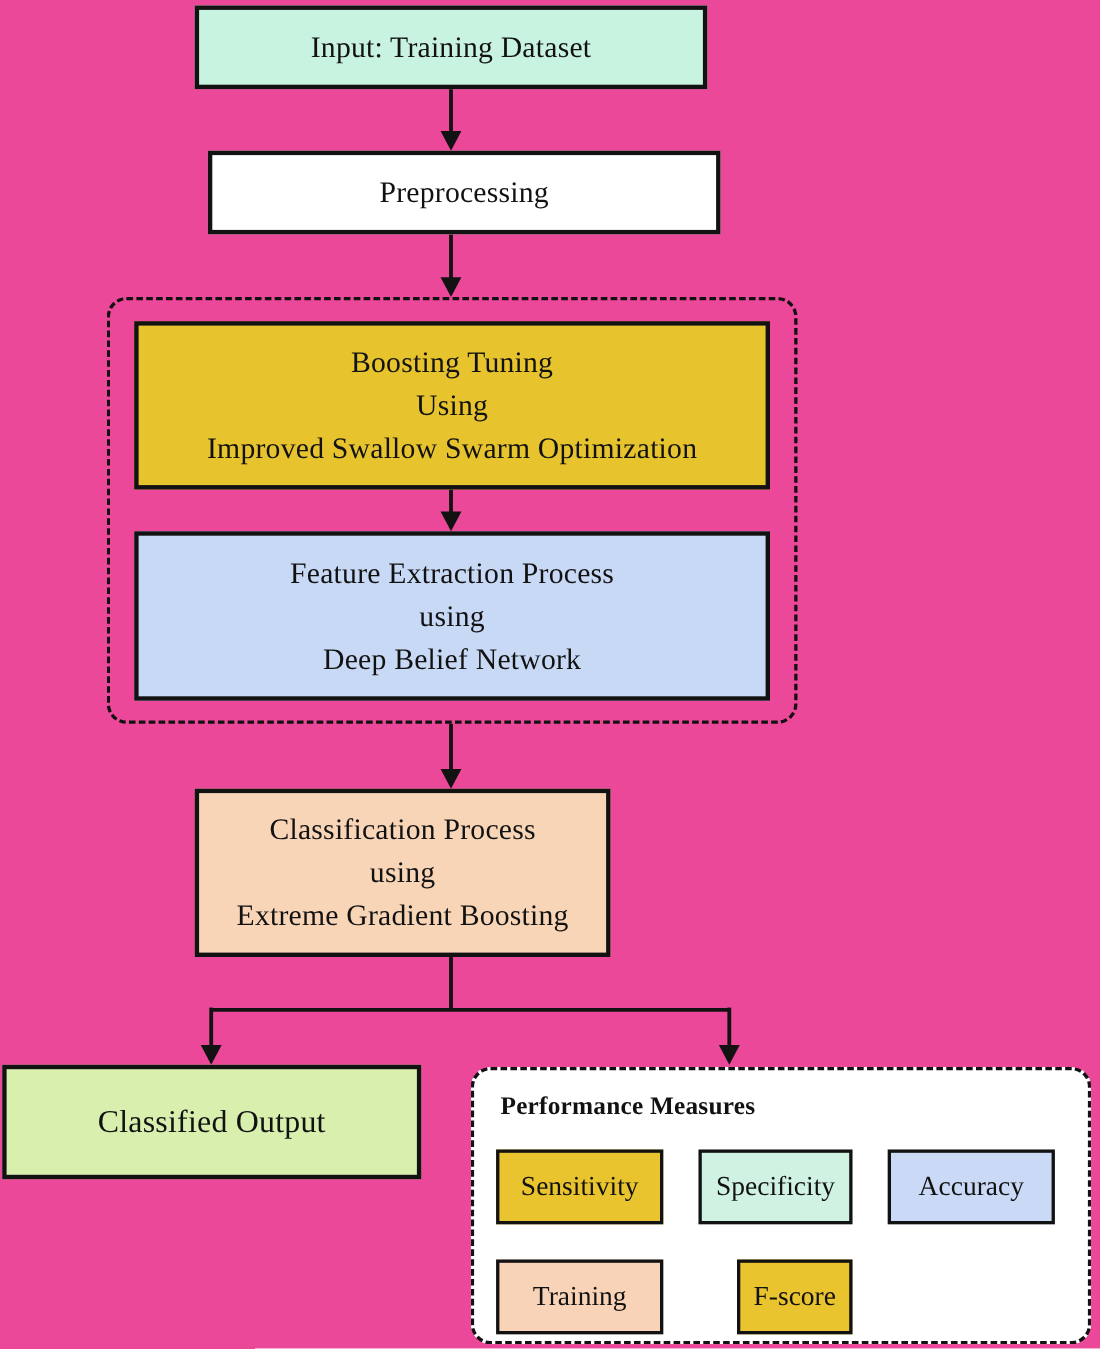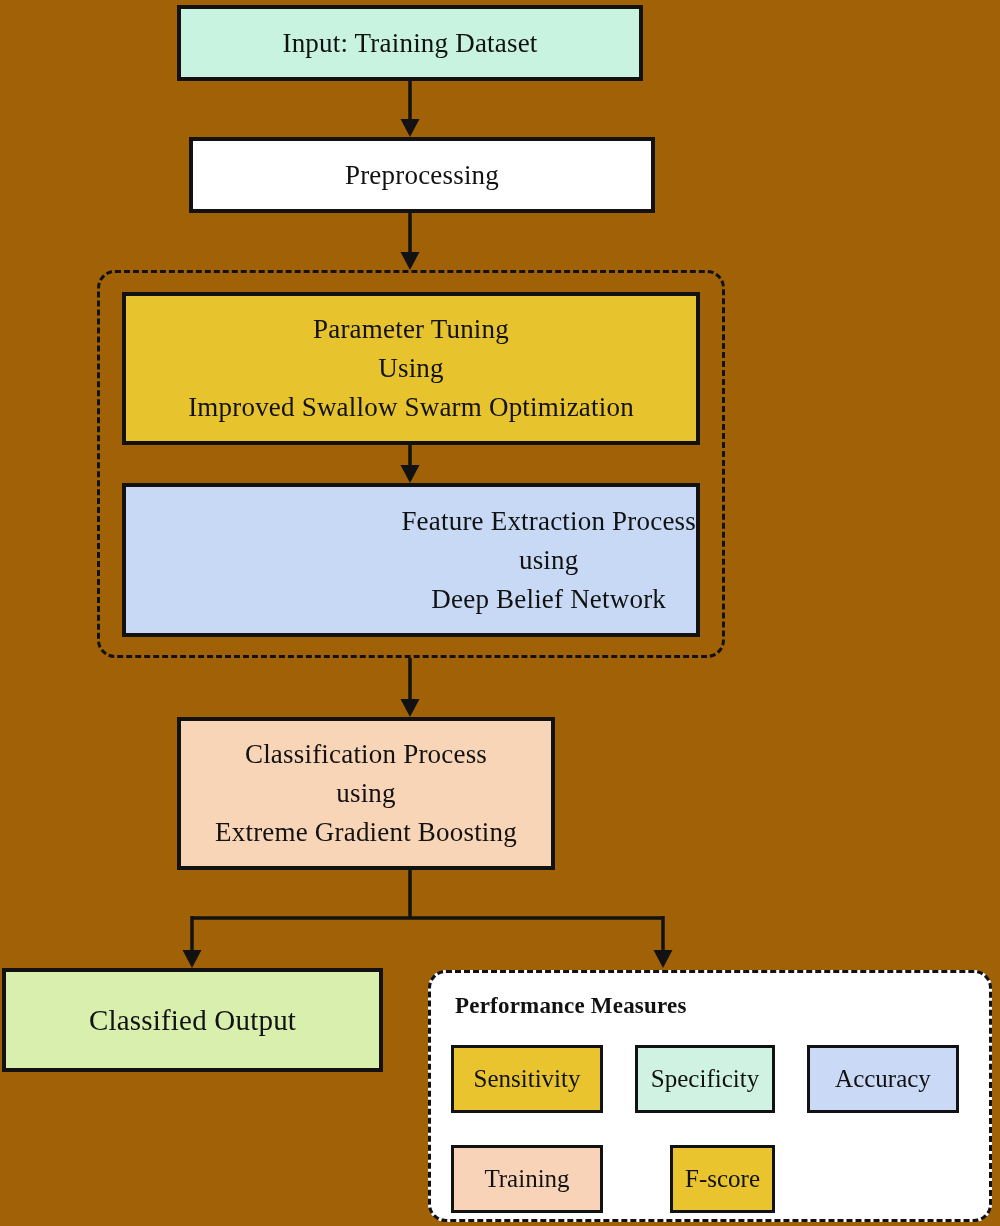--- a/index.html
+++ b/index.html
@@ -1,35 +1,35 @@
 <!DOCTYPE html>
 <html><head>
 <meta charset="utf-8">
 <style>
   html,body{margin:0;padding:0;background:#ffffff;}
   .canvas{
-    position:relative;width:1000px;height:1226px;background:#a16207;
+    position:relative;width:1000px;height:1226px;background:#ec4899;
     font-family:"Liberation Serif","DejaVu Serif",serif;color:#121212;
     overflow:hidden;
   }
   .canvas *, .canvas{box-sizing:border-box;}
   svg.wires{position:absolute;left:0;top:0;z-index:1;}
   .node{
     position:absolute;z-index:2;border:4px solid #121212;background:#fff;
     display:flex;align-items:center;justify-content:center;text-align:center;
   }
   .node-label{white-space:pre-line;font-size:27px;line-height:39px;letter-spacing:0.2px;}
   #node-input{left:177px;top:5px;width:466px;height:76px;}
   #node-preprocessing{left:177px;top:137px;width:466px;height:76px;margin-left:12px;}
   .dashed-group{
     position:absolute;z-index:2;border:3px dashed #121212;border-radius:18px;background:transparent;
   }
   #group-optimization{left:97px;top:270px;width:628px;height:388px;}
   #node-parameter-tuning{left:122px;top:292px;width:578px;height:153px;}
-  #node-feature-extraction{left:122px;top:483px;width:578px;height:154px;justify-content:flex-end;}
+  #node-feature-extraction{left:122px;top:483px;width:578px;height:154px;}
   #node-classification{left:177px;top:717px;width:378px;height:153px;}
   #node-classified-output{left:2px;top:968px;width:381px;height:104px;}
   #node-classified-output .node-label{font-size:29px;}
   #group-performance{left:428px;top:970px;width:564px;height:252px;padding:16px 0 0 20px;background:#fff;}
   .pm-title{
     font-size:23px;font-weight:bold;line-height:34px;margin:0 0 22px 4px;letter-spacing:0.2px;font-family:Liberation Serif, serif;
   }
   .pm-grid{
     display:grid;grid-template-columns:152px 140px 152px;
     column-gap:18px;row-gap:15px;grid-auto-rows:68px;gap:32px;
@@ -69,21 +69,21 @@
     <div class="node-label">Input: Training Dataset</div>
   </div>
 
   <div class="node" id="node-preprocessing" style="background-color: rgb(255, 255, 255);">
     <div class="node-label">Preprocessing</div>
   </div>
 
   <div class="dashed-group" id="group-optimization"></div>
 
   <div class="node" id="node-parameter-tuning" style="background-color: rgb(231, 195, 46);">
-    <div class="node-label">Parameter Tuning
+    <div class="node-label">Boosting Tuning
 Using
 Improved Swallow Swarm Optimization</div>
   </div>
 
   <div class="node" id="node-feature-extraction" style="background-color: rgb(200, 217, 245);">
     <div class="node-label">Feature Extraction Process
 using
 Deep Belief Network</div>
   </div>
 

